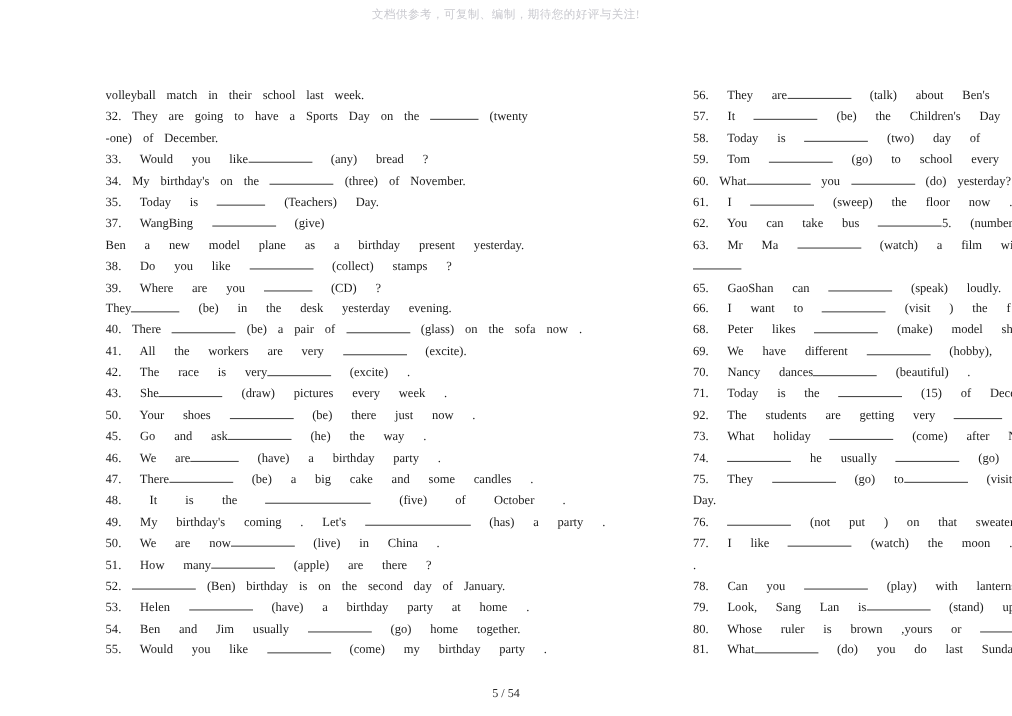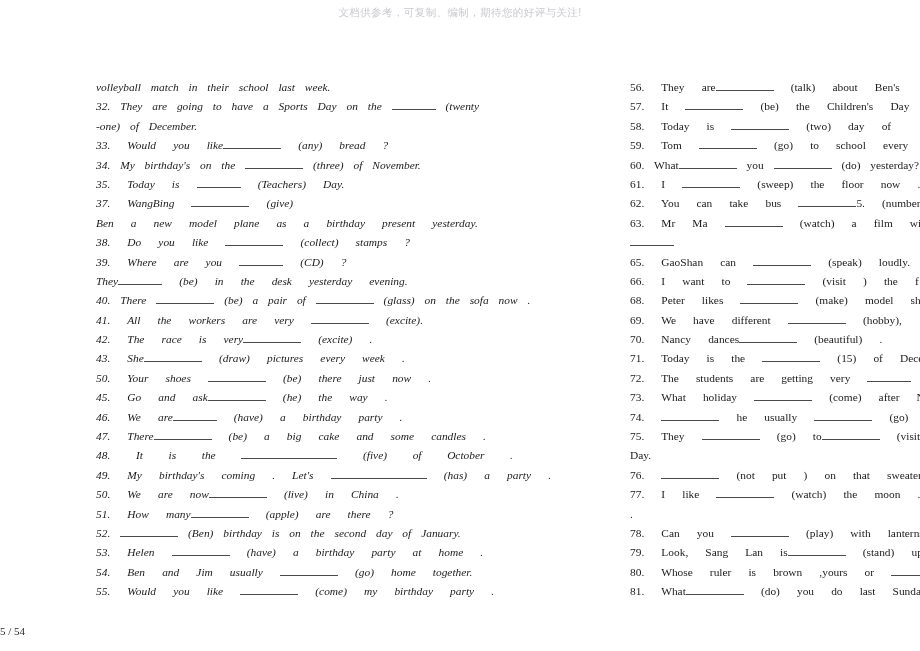--- a/index.html
+++ b/index.html
@@ -17,21 +17,21 @@
     color: #1a1a1a;
   }
 
   
   #watermark {
     position: absolute;
     top: 6px;
     left: 0;
     width: 920px;
     text-align: center;
-    font-family: Liberation Sans, sans-serif;
+    font-family: Liberation Serif, serif;
     font-size: 10.5px;
     color: #c9c9cf;
     letter-spacing: 0.4px;
     white-space: nowrap;
   }
 
   
   #page-body {
     position: absolute;
     top: 78px;
@@ -43,21 +43,20 @@
   .column {
     position: absolute;
     top: 0;
     overflow: hidden;
     font-size: 11.4px;
     line-height: 19.4px;
   }
   #col-left {
     left: 96px;
     width: 480px;
-    font-style: italic;
   }
   #col-right {
     left: 630px;
     width: 290px;
   }
 
   .line {
     white-space: nowrap;
     height: 19.4px;
     overflow: hidden;
@@ -90,20 +89,21 @@
   .blank.m  { width: 44px; }
   .blank.l  { width: 58px; }
   .blank.xl { width: 96px; }
 
   
   #footer {
     position: absolute;
     bottom: 14px;
     left: 0;
     width: 920px;
+    text-align: center;
     font-size: 11px;
     color: #2a2a2a;
     font-family: "Liberation Serif", "DejaVu Serif", serif;
   }
 </style>
 </head>
 <body>
 
 <div id="watermark">文档供参考，可复制、编制，期待您的好评与关注!</div>
 
@@ -148,21 +148,21 @@
       <div class="line spread-wide" id="r-61"><span>61. I </span><span class="blank l"></span><span> (sweep) the floor now .</span></div>
       <div class="line spread-wide" id="r-62"><span>62. You can take bus </span><span class="blank l"></span><span>5. (number)</span></div>
       <div class="line spread-wide" id="r-63"><span>63. Mr Ma </span><span class="blank l"></span><span> (watch) a film wit</span></div>
       <div class="line spread-wide" id="r-64"><span class="blank m"></span></div>
       <div class="line spread-wide" id="r-65"><span>65. GaoShan can </span><span class="blank l"></span><span> (speak) loudly.</span></div>
       <div class="line spread-wide" id="r-66"><span>66. I want to </span><span class="blank l"></span><span> (visit ) the f</span></div>
       <div class="line spread-wide" id="r-68"><span>68. Peter likes </span><span class="blank l"></span><span> (make) model shi</span></div>
       <div class="line spread-wide" id="r-69"><span>69. We have different </span><span class="blank l"></span><span> (hobby),</span></div>
       <div class="line spread-wide" id="r-70"><span>70. Nancy dances</span><span class="blank l"></span><span> (beautiful) .</span></div>
       <div class="line spread-wide" id="r-71"><span>71. Today is the </span><span class="blank l"></span><span> (15) of Decembe</span></div>
-      <div class="line spread-wide" id="r-72"><span>72. The students are getting very </span><span class="blank m"></span></div>
+      <div class="line spread-wide" id="r-72"><span>92. The students are getting very </span><span class="blank m"></span></div>
       <div class="line spread-wide" id="r-73"><span>73. What holiday </span><span class="blank l"></span><span> (come) after Ne</span></div>
       <div class="line spread-wide" id="r-74"><span>74. </span><span class="blank l"></span><span> he usually </span><span class="blank l"></span><span> (go) shop</span></div>
       <div class="line spread-wide" id="r-75"><span>75. They </span><span class="blank l"></span><span> (go) to</span><span class="blank l"></span><span> (visit) relat</span></div>
       <div class="line tight" id="r-75-cont"><span>Day.</span></div>
       <div class="line spread-wide" id="r-76"><span>76. </span><span class="blank l"></span><span> (not put ) on that sweater ,be</span></div>
       <div class="line spread-wide" id="r-77"><span>77. I like </span><span class="blank l"></span><span> (watch) the moon .But</span></div>
       <div class="line tight" id="r-77-cont"><span>.</span></div>
       <div class="line spread-wide" id="r-78"><span>78. Can you </span><span class="blank l"></span><span> (play) with lanterns</span></div>
       <div class="line spread-wide" id="r-79"><span>79. Look, Sang Lan is</span><span class="blank l"></span><span> (stand) up .</span></div>
       <div class="line spread-wide" id="r-80"><span>80. Whose ruler is brown ,yours or </span><span class="blank m"></span></div>

